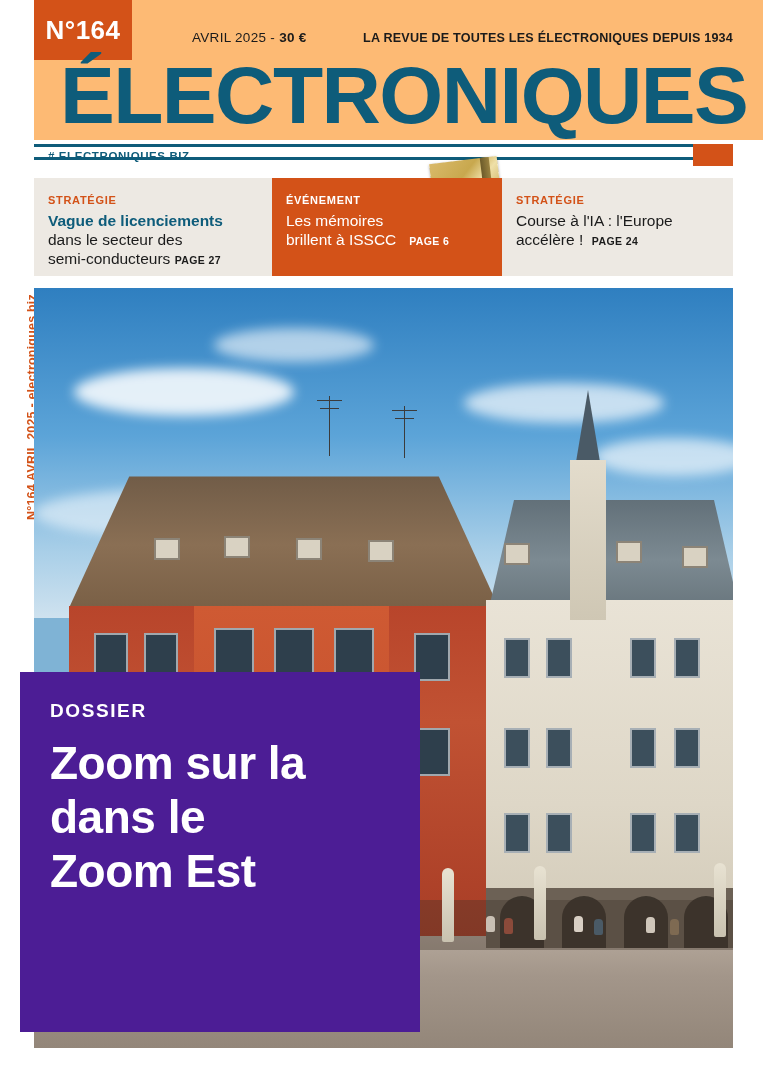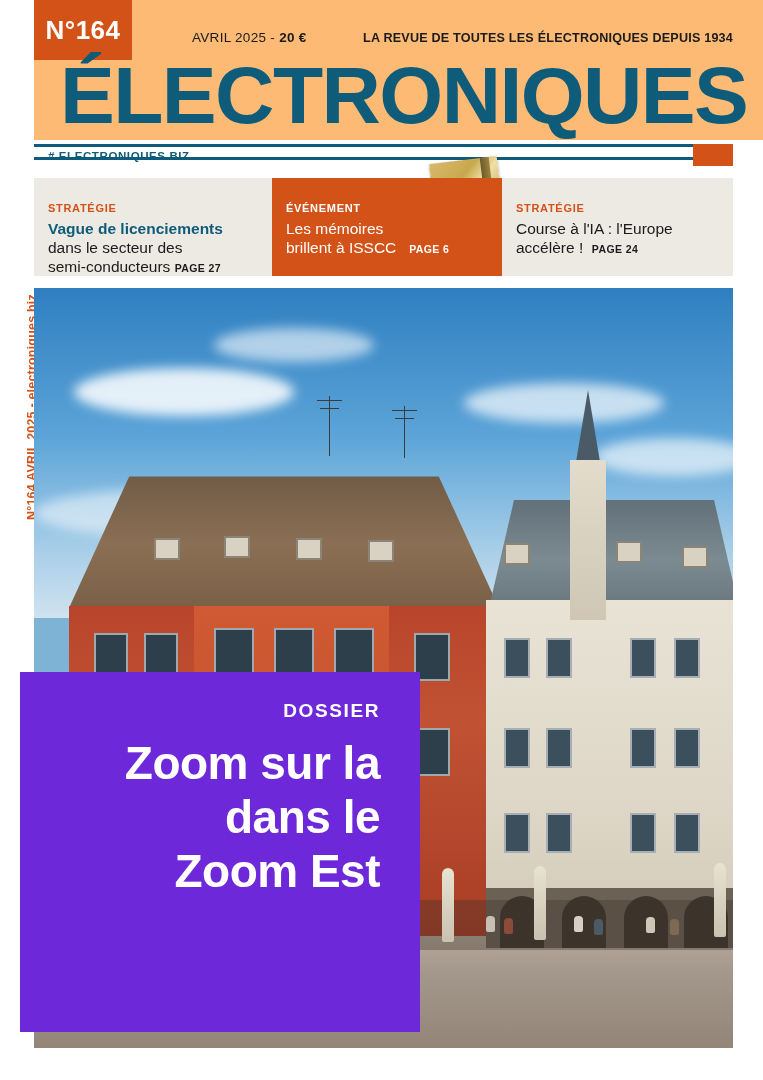--- a/index.html
+++ b/index.html
@@ -111,21 +111,21 @@
   
   .teasers {
     position: absolute;
     left: 34px; top: 178px;
     width: 699px; height: 98px;
     background: #EDE9E3;
   }
   .teaser {
     position: absolute;
     top: 0; height: 98px;
-    padding: 24px 14px 0 14px;
+    padding: 16px 14px 0 14px;
   }
   .t1 { left: 0; width: 230px; }
   .t2 { left: 238px; width: 230px; background: #D35218; }
   .t3 { left: 468px; width: 231px; }
   .kicker {
     font-size: 11px;
     font-weight: bold;
     letter-spacing: .7px;
     color: #D35218;
     margin-bottom: 5px;
@@ -274,23 +274,22 @@
   }
   .antenna:after{
     content:""; position:absolute; left:-9px; top:12px; width:19px; height:1px; background:#3b3b3b;
   }
 
   
   .dossier {
     position: absolute;
     left: 20px; top: 672px;
     width: 400px; height: 360px;
-    background: #6d28d9;
-    padding: 28px 40px 0 30px;
-    text-align: right;
+    background: #4c1d95;
+    padding: 28px 26px 0 30px;
   }
   .dossier-kicker {
     font-size: 19px;
     font-weight: bold;
     letter-spacing: 1.6px;
     color: #ffffff;
     margin-bottom: 14px;
   }
   .dossier-title {
     font-size: 46px;
@@ -305,21 +304,21 @@
 
 <div class="cover">
 
   <div class="spine">
     <div class="spine-text">N°164 AVRIL 2025 - electroniques.biz</div>
   </div>
 
   <div class="header">
     <div class="issue-badge">N°164</div>
     <div class="date-line">
-      <span>AVRIL 2025 - </span><span class="price">20 €</span>
+      <span>AVRIL 2025 - </span><span class="price">30 €</span>
     </div>
     <div class="tagline">LA REVUE DE TOUTES LES ÉLECTRONIQUES DEPUIS 1934</div>
     <div class="masthead">ÉLECTRONIQUES</div>
   </div>
 
   <div class="rule-bar">
     <div class="site"># ELECTRONIQUES.BIZ</div>
   </div>
   <div class="orange-tab"></div>
 

